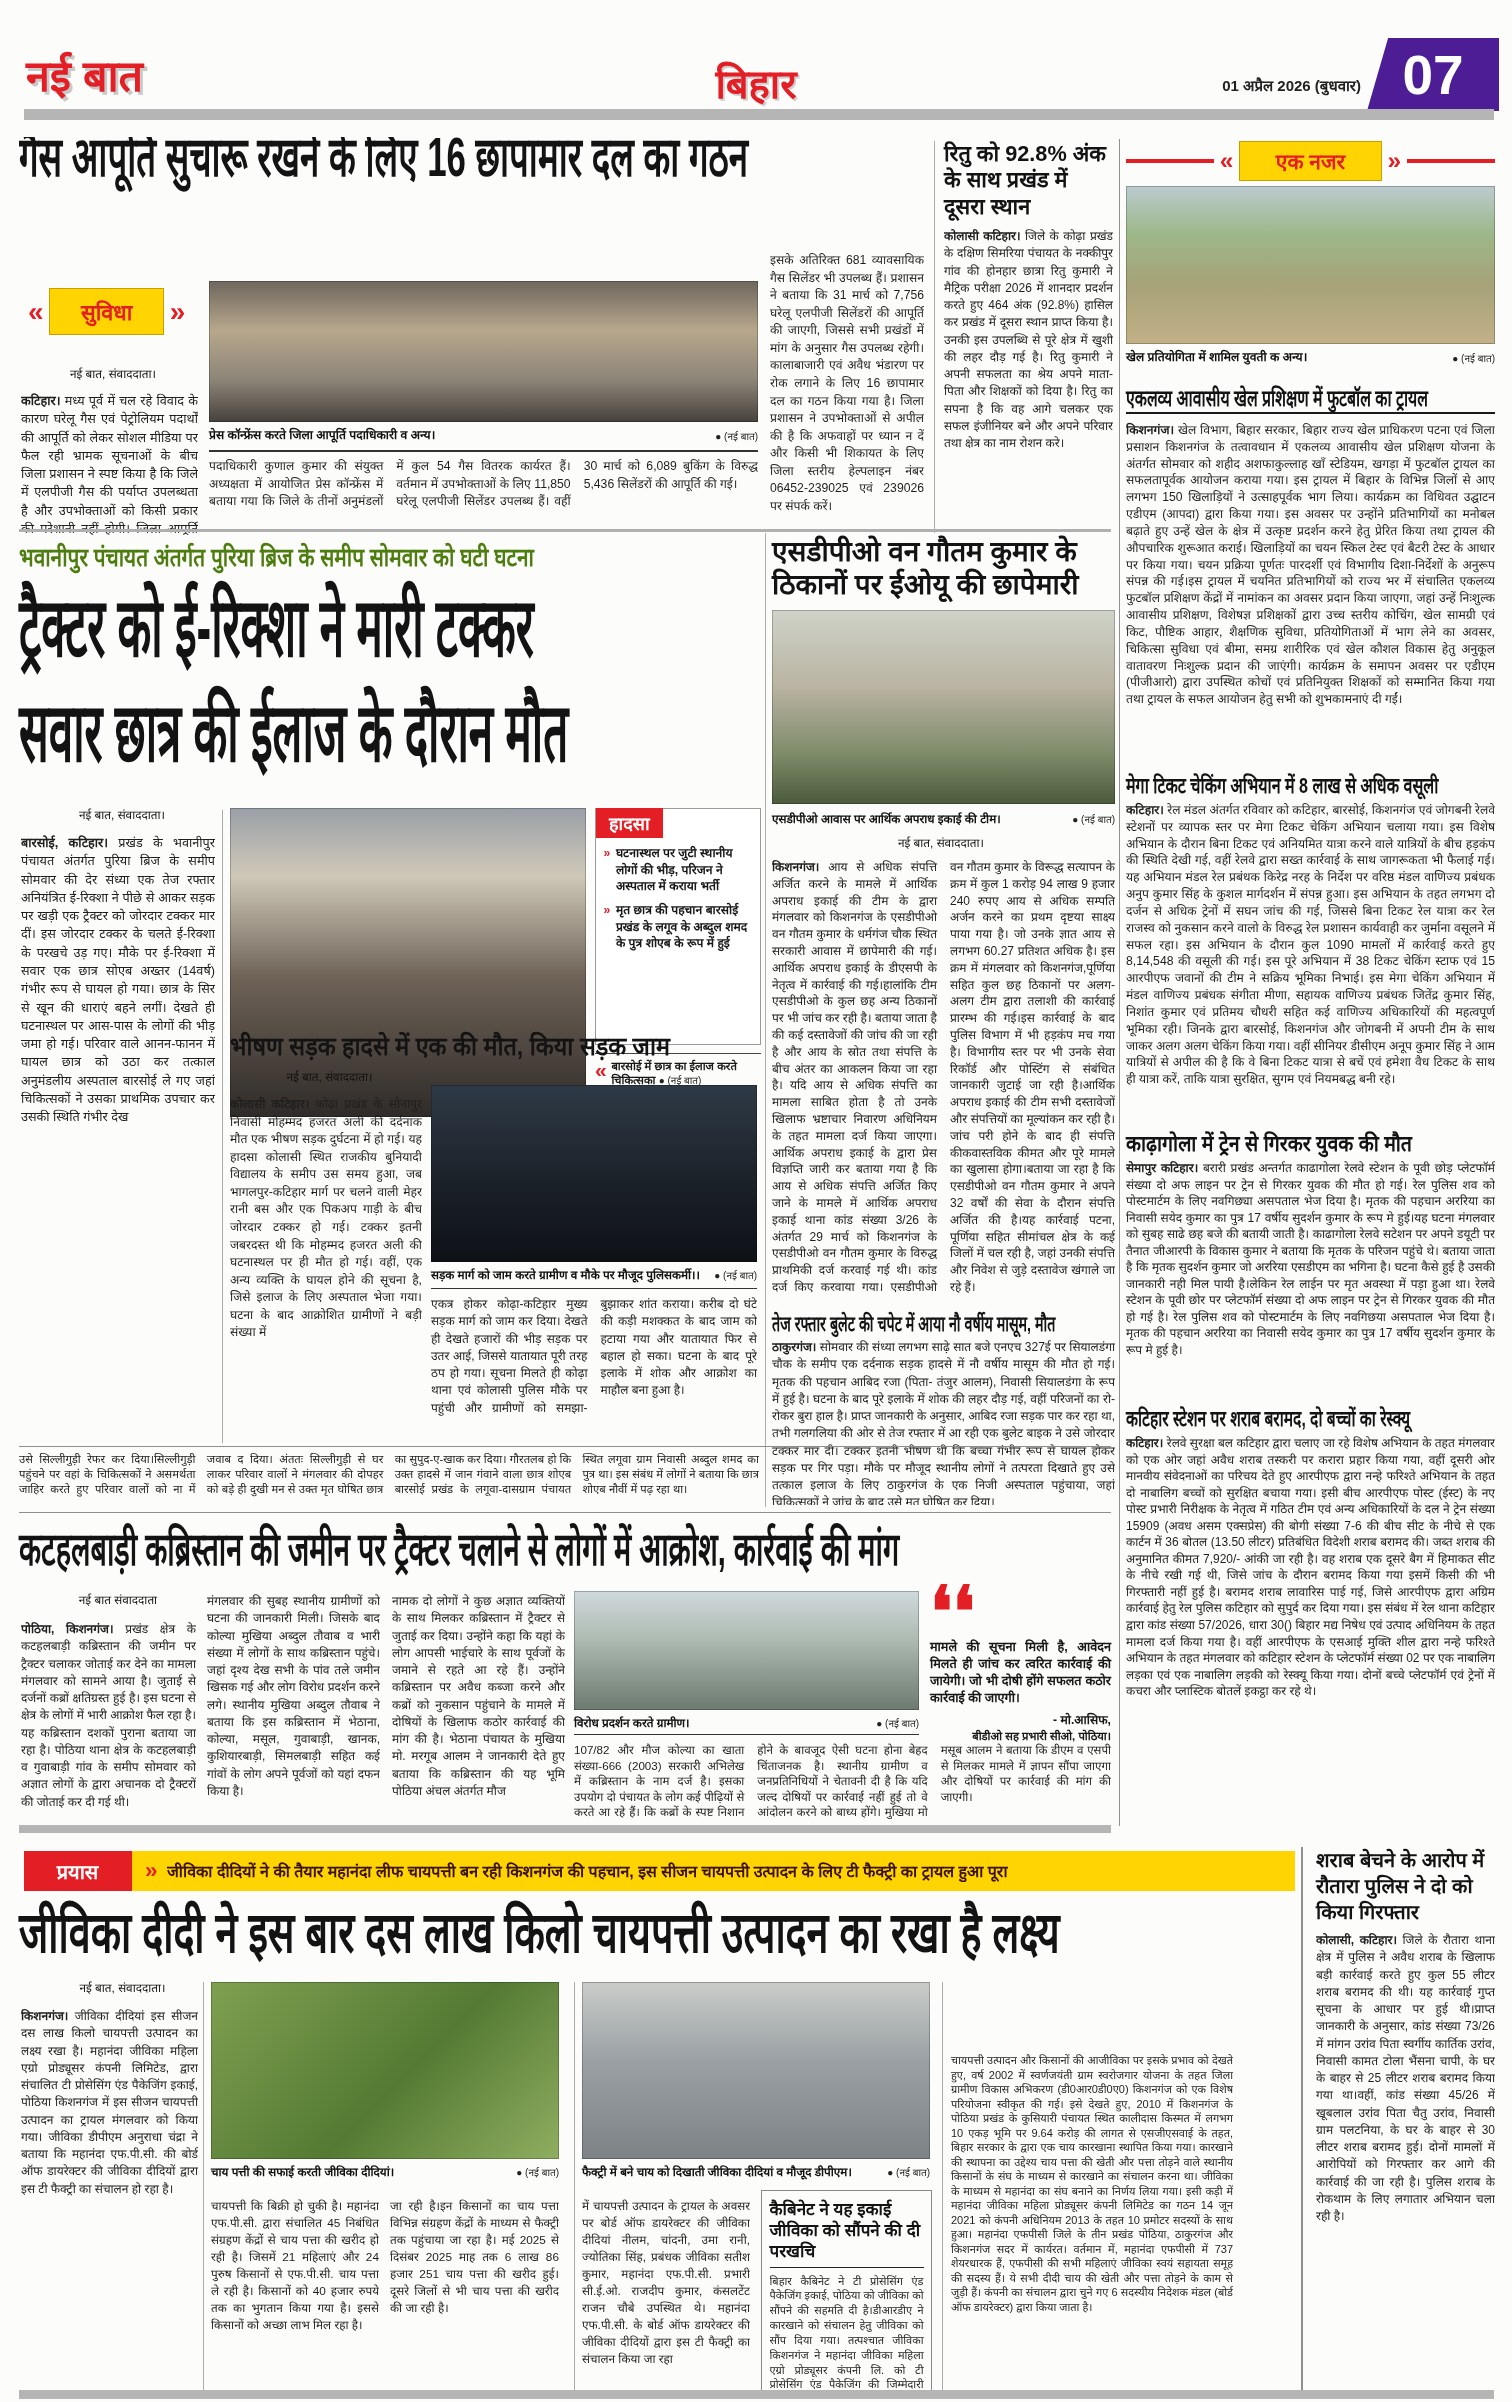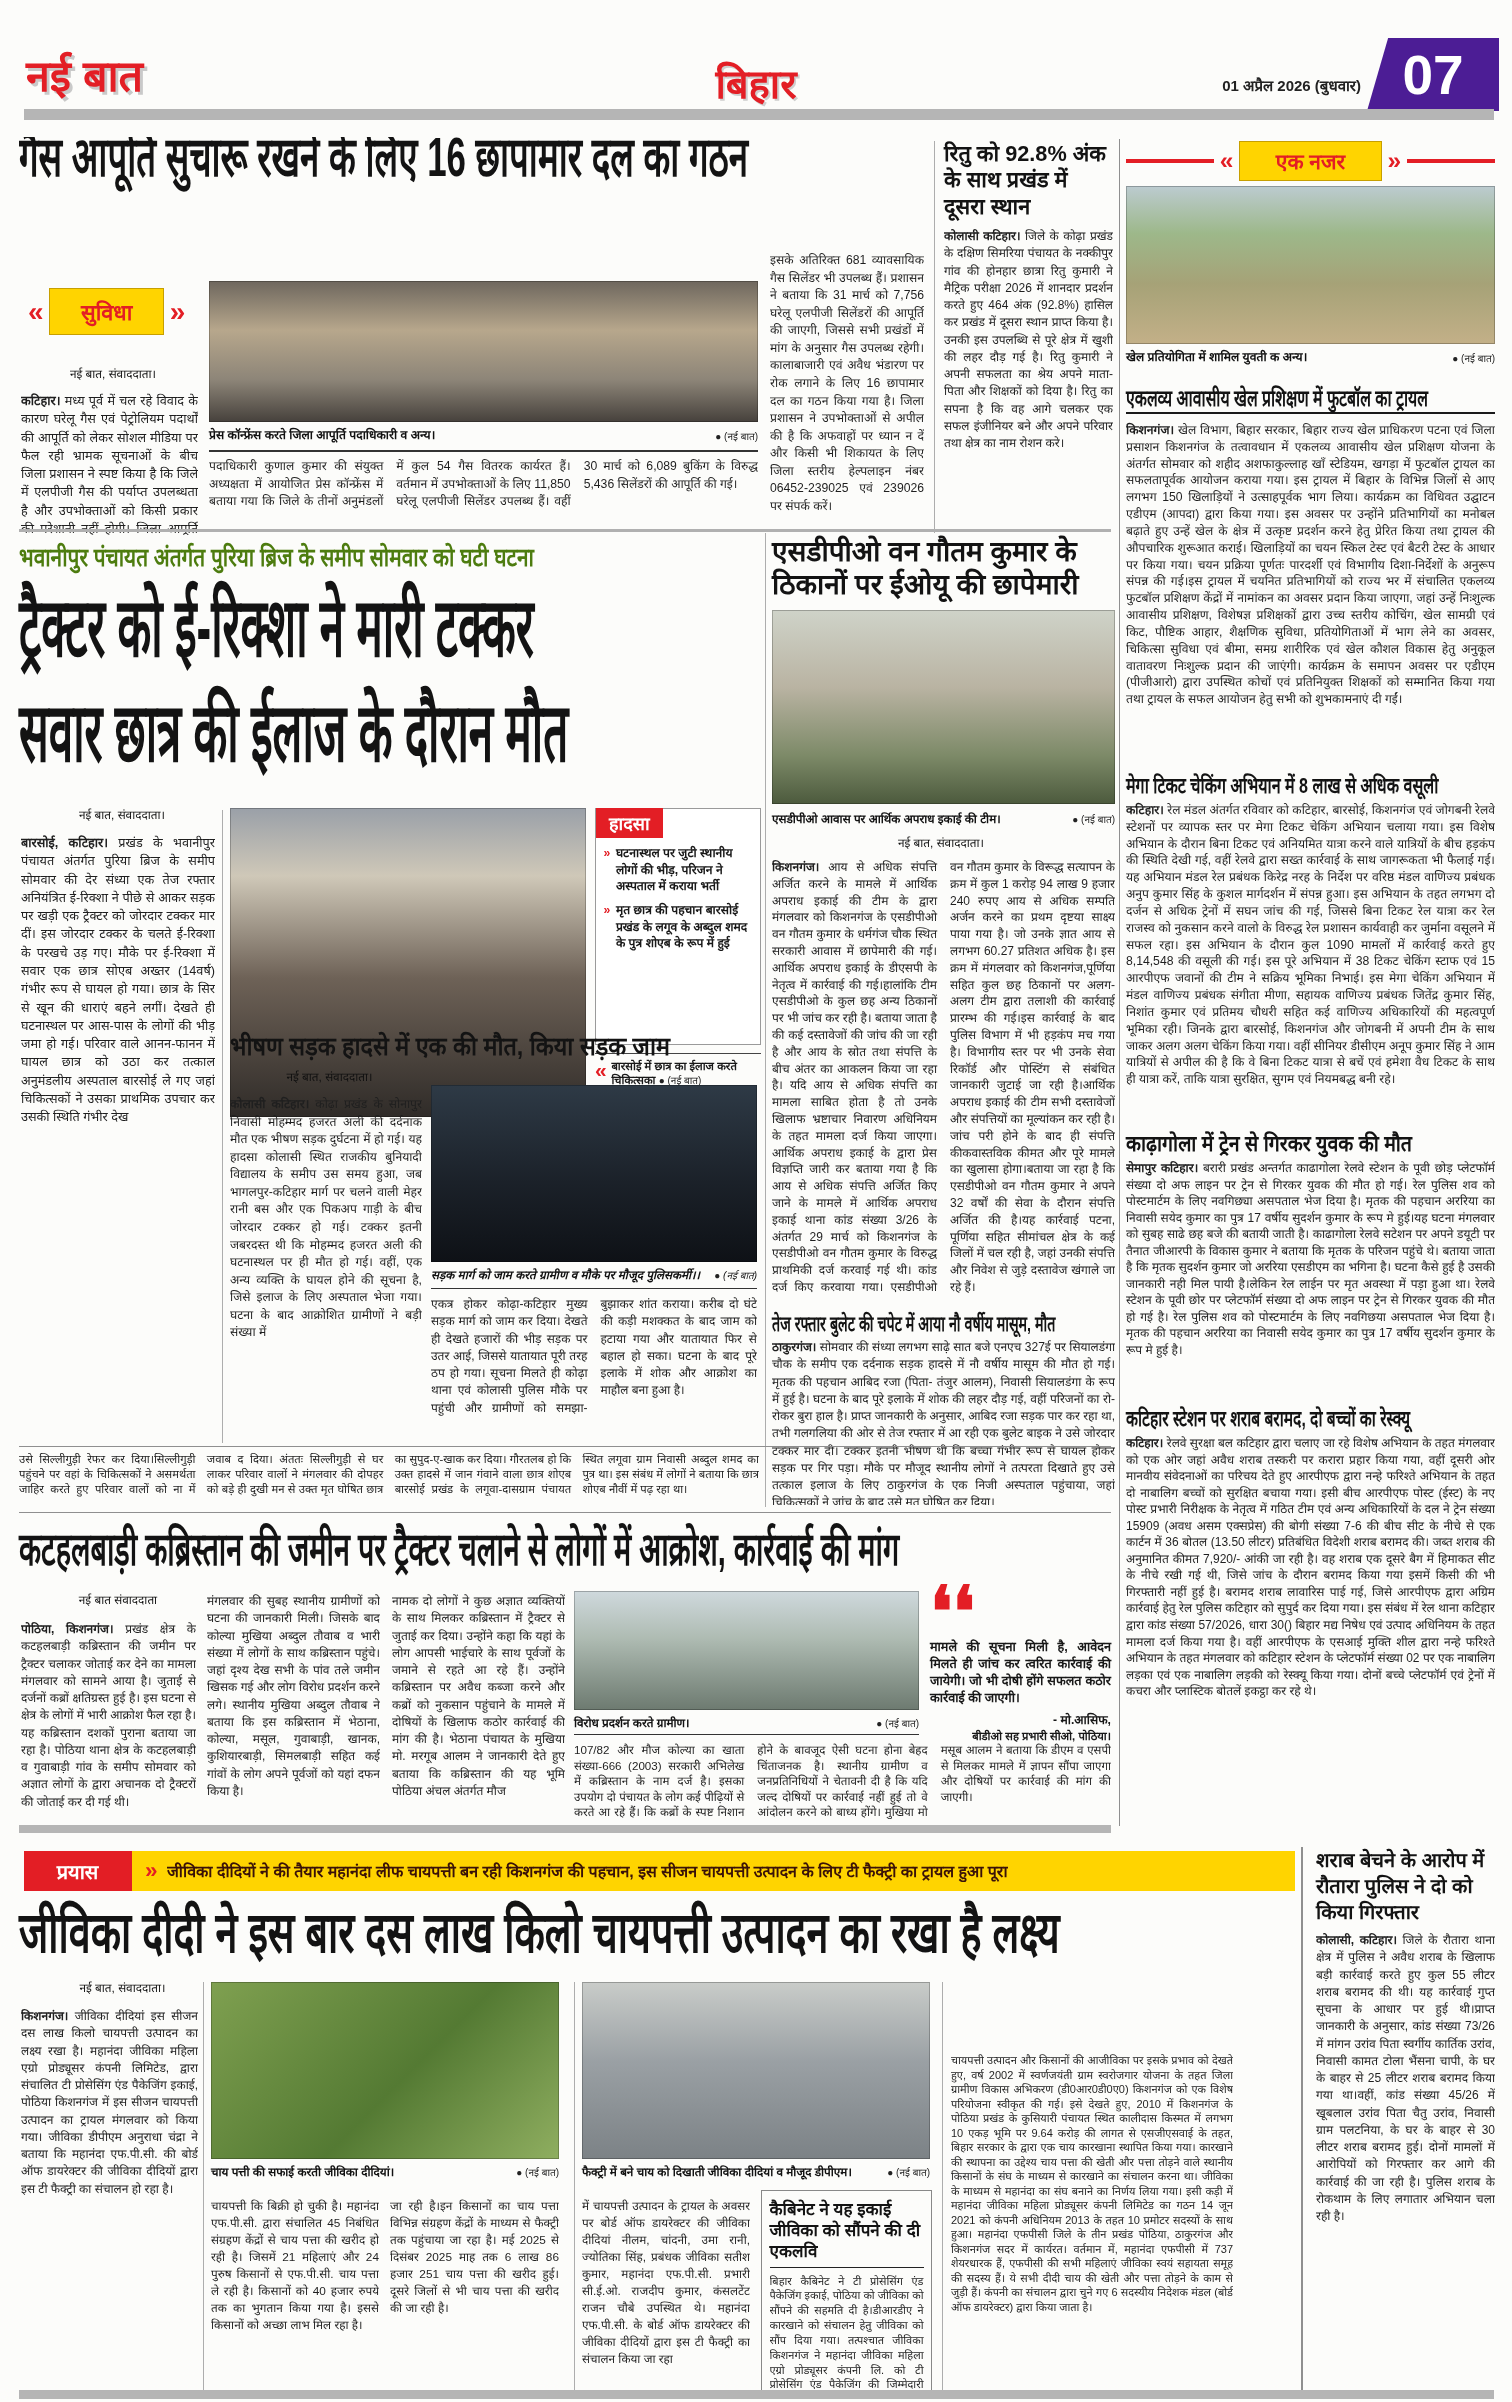--- a/index.html
+++ b/index.html
@@ -146,21 +146,21 @@
     <span class="cond" style="transform:scaleX(0.68);">तेज रफ्तार बुलेट की चपेट में आया नौ वर्षीय मासूम, मौत</span>
   </div>
   <div class="abs body-txt" style="left:772px;top:1339px;width:343px;height:166px;font-size:12px;"><b class="dl">ठाकुरगंज।</b> <span>सोमवार की संध्या लगभग साढ़े सात बजे एनएच 327ई पर सियालडंगा चौक के समीप एक दर्दनाक सड़क हादसे में नौ वर्षीय मासूम की मौत हो गई। मृतक की पहचान आबिद रजा (पिता- तंजुर आलम), निवासी सियालडंगा के रूप में हुई है। घटना के बाद पूरे इलाके में शोक की लहर दौड़ गई, वहीं परिजनों का रो-रोकर बुरा हाल है। प्राप्त जानकारी के अनुसार, आबिद रजा सड़क पार कर रहा था, तभी गलगलिया की ओर से तेज रफ्तार में आ रही एक बुलेट बाइक ने उसे जोरदार टक्कर मार दी। टक्कर इतनी भीषण थी कि बच्चा गंभीर रूप से घायल होकर सड़क पर गिर पड़ा। मौके पर मौजूद स्थानीय लोगों ने तत्परता दिखाते हुए उसे तत्काल इलाज के लिए ठाकुरगंज के एक निजी अस्पताल पहुंचाया, जहां चिकित्सकों ने जांच के बाद उसे मृत घोषित कर दिया।</span></div>
 
   <div class="abs hl" style="left:230px;top:1028px;width:527px;height:32px;font-size:25.4px;">
     <span class="cond" style="transform:scaleX(0.92);">भीषण सड़क हादसे में एक की मौत, किया सड़क जाम</span>
   </div>
   <div class="abs byline" style="left:245px;top:1068px;width:169px;">नई बात, संवाददाता।</div>
   <div class="abs body-txt" style="left:230px;top:1096px;width:192px;height:347px;font-size:12.2px;"><b class="dl">कोलासी कटिहार।</b> <span>कोढ़ा प्रखंड के सोनापुर निवासी मोहम्मद हजरत अली की दर्दनाक मौत एक भीषण सड़क दुर्घटना में हो गई। यह हादसा कोलासी स्थित राजकीय बुनियादी विद्यालय के समीप उस समय हुआ, जब भागलपुर-कटिहार मार्ग पर चलने वाली मेहर रानी बस और एक पिकअप गाड़ी के बीच जोरदार टक्कर हो गई। टक्कर इतनी जबरदस्त थी कि मोहम्मद हजरत अली की घटनास्थल पर ही मौत हो गई। वहीं, एक अन्य व्यक्ति के घायल होने की सूचना है, जिसे इलाज के लिए अस्पताल भेजा गया।घटना के बाद आक्रोशित ग्रामीणों ने बड़ी संख्या में</span></div>
   <div class="abs photo" style="left:431px;top:1085px;width:326px;height:177px;background:linear-gradient(180deg,#2e3a46 0%,#1b2129 55%,#0e1116 100%);"></div>
-  <div class="abs cap-row" style="left:431px;top:1266px;width:326px;font-size:11.8px;font-style:italic;">
+  <div class="abs cap-row" style="left:431px;top:1266px;width:326px;font-size:11.8px;">
     <span>सड़क मार्ग को जाम करते ग्रामीण व मौके पर मौजूद पुलिसकर्मी।।</span>
     <span class="credit">● (नई बात)</span>
   </div>
   <div class="hrule" style="left:431px;top:1288px;width:326px;background:#333;"></div>
   <div class="abs body-txt two-col" style="left:431px;top:1296px;width:326px;height:147px;font-size:12px;">एकत्र होकर कोढ़ा-कटिहार मुख्य सड़क मार्ग को जाम कर दिया। देखते ही देखते हजारों की भीड़ सड़क पर उतर आई, जिससे यातायात पूरी तरह ठप हो गया। सूचना मिलते ही कोढ़ा थाना एवं कोलासी पुलिस मौके पर पहुंची और ग्रामीणों को समझा-बुझाकर शांत कराया। करीब दो घंटे की कड़ी मशक्कत के बाद जाम को हटाया गया और यातायात फिर से बहाल हो सका। घटना के बाद पूरे इलाके में शोक और आक्रोश का माहौल बना हुआ है।</div>
 
   <div class="hrule" style="left:19px;top:1446px;width:1092px;"></div>
   <div class="abs body-txt four-col" style="left:19px;top:1452px;width:740px;height:58px;font-size:11.3px;line-height:1.32;">उसे सिल्लीगुड़ी रेफर कर दिया।सिल्लीगुड़ी पहुंचने पर वहां के चिकित्सकों ने असमर्थता जाहिर करते हुए परिवार वालों को ना में जवाब द दिया। अंततः सिल्लीगुड़ी से घर लाकर परिवार वालों ने मंगलवार की दोपहर को बड़े ही दुखी मन से उक्त मृत घोषित छात्र का सुपुद-ए-खाक कर दिया। गौरतलब हो कि उक्त हादसे में जान गंवाने वाला छात्र शोएब बारसोई प्रखंड के लगूवा-दासग्राम पंचायत स्थित लगूवा ग्राम निवासी अब्दुल शमद का पुत्र था। इस संबंध में लोगों ने बताया कि छात्र शोएब नौवीं में पढ़ रहा था।</div>
   <div class="hrule" style="left:19px;top:1512px;width:1092px;"></div>
 
@@ -208,21 +208,21 @@
 
   <div class="vrule" style="left:574px;top:1982px;height:410px;"></div>
   <div class="abs photo" style="left:582px;top:1982px;width:348px;height:177px;background:linear-gradient(180deg,#c9ccc9 0%,#9aa0a4 45%,#7c8286 100%);"></div>
   <div class="abs cap-row" style="left:582px;top:2163px;width:348px;font-size:11.8px;">
     <span>फैक्ट्री में बने चाय को दिखाती जीविका दीदियां व मौजूद डीपीएम।</span>
     <span class="credit">● (नई बात)</span>
   </div>
   <div class="abs body-txt" style="left:582px;top:2198px;width:168px;height:192px;font-size:11.8px;">में चायपत्ती उत्पादन के ट्रायल के अवसर पर बोर्ड ऑफ डायरेक्टर की जीविका दीदियां नीलम, चांदनी, उमा रानी, ज्योतिका सिंह, प्रबंधक जीविका सतीश कुमार, महानंदा एफ.पी.सी. प्रभारी सी.ई.ओ. राजदीप कुमार, कंसलटेंट राजन चौबे उपस्थित थे। महानंदा एफ.पी.सी. के बोर्ड ऑफ डायरेक्टर की जीविका दीदियों द्वारा इस टी फैक्ट्री का संचालन किया जा रहा</div>
 
   <div class="abs" style="left:761px;top:2190px;width:171px;height:202px;border:0.9px solid #888;padding:7.5px;">
-    <div class="hl" style="font-size:17px;line-height:1.25;border-bottom:1.9px solid #222;padding-bottom:4.7px;">कैबिनेट ने यह इकाई जीविका को सौंपने की दी एकलवि</div>
+    <div class="hl" style="font-size:17px;line-height:1.25;border-bottom:1.9px solid #222;padding-bottom:4.7px;">कैबिनेट ने यह इकाई जीविका को सौंपने की दी परखचि</div>
     <div class="body-txt" style="font-size:11px;line-height:1.35;margin-top:5.6px;height:122px;">बिहार कैबिनेट ने टी प्रोसेसिंग एंड पैकेजिंग इकाई, पोठिया को जीविका को सौंपने की सहमति दी है।डीआरडीए ने कारखाने को संचालन हेतु जीविका को सौंप दिया गया। तत्पश्चात जीविका किशनगंज ने महानंदा जीविका महिला एग्रो प्रोड्यूसर कंपनी लि. को टी प्रोसेसिंग एंड पैकेजिंग की जिम्मेदारी सौंप दी गई।</div>
   </div>
 
   <div class="vrule" style="left:942px;top:1982px;height:410px;"></div>
   <div class="abs body-txt" style="left:951px;top:2053px;width:282px;height:337px;font-size:11px;line-height:1.32;">चायपत्ती उत्पादन और किसानों की आजीविका पर इसके प्रभाव को देखते हुए, वर्ष 2002 में स्वर्णजयंती ग्राम स्वरोजगार योजना के तहत जिला ग्रामीण विकास अभिकरण (डी0आर0डी0ए0) किशनगंज को एक विशेष परियोजना स्वीकृत की गई। इसे देखते हुए, 2010 में किशनगंज के पोठिया प्रखंड के कुसियारी पंचायत स्थित कालीदास किस्मत में लगभग 10 एकड़ भूमि पर 9.64 करोड़ की लागत से एसजीएसवाई के तहत, बिहार सरकार के द्वारा एक चाय कारखाना स्थापित किया गया। कारखाने की स्थापना का उद्देश्य चाय पत्ता की खेती और पत्ता तोड़ने वाले स्थानीय किसानों के संघ के माध्यम से कारखाने का संचालन करना था। जीविका के माध्यम से महानंदा का संघ बनाने का निर्णय लिया गया। इसी कड़ी में महानंदा जीविका महिला प्रोड्यूसर कंपनी लिमिटेड का गठन 14 जून 2021 को कंपनी अधिनियम 2013 के तहत 10 प्रमोटर सदस्यों के साथ हुआ। महानंदा एफपीसी जिले के तीन प्रखंड पोठिया, ठाकुरगंज और किशनगंज सदर में कार्यरत। वर्तमान में, महानंदा एफपीसी में 737 शेयरधारक हैं, एफपीसी की सभी महिलाएं जीविका स्वयं सहायता समूह की सदस्य हैं। ये सभी दीदी चाय की खेती और पत्ता तोड़ने के काम से जुड़ी हैं। कंपनी का संचालन द्वारा चुने गए 6 सदस्यीय निदेशक मंडल (बोर्ड ऑफ डायरेक्टर) द्वारा किया जाता है।</div>
 
   <div class="vrule" style="left:1301px;top:1847px;height:544px;background:#8f8f8f;width:1.9px;"></div>
   <div class="abs hl" style="left:1316px;top:1847px;width:179px;font-size:20px;line-height:1.3;">शराब बेचने के आरोप में रौतारा पुलिस ने दो को किया गिरफ्तार</div>
   <div class="abs body-txt" style="left:1316px;top:1932px;width:179px;height:458px;font-size:12px;"><b class="dl">कोलासी, कटिहार।</b> <span>जिले के रौतारा थाना क्षेत्र में पुलिस ने अवैध शराब के खिलाफ बड़ी कार्रवाई करते हुए कुल 55 लीटर शराब बरामद की थी। यह कार्रवाई गुप्त सूचना के आधार पर हुई थी।प्राप्त जानकारी के अनुसार, कांड संख्या 73/26 में मांगन उरांव पिता स्वर्गीय कार्तिक उरांव, निवासी कामत टोला भैंसना चापी, के घर के बाहर से 25 लीटर शराब बरामद किया गया था।वहीं, कांड संख्या 45/26 में खूबलाल उरांव पिता चैतु उरांव, निवासी ग्राम पलटनिया, के घर के बाहर से 30 लीटर शराब बरामद हुई। दोनों मामलों में आरोपियों को गिरफ्तार कर आगे की कार्रवाई की जा रही है। पुलिस शराब के रोकथाम के लिए लगातार अभियान चला रही है।</span></div>
 

